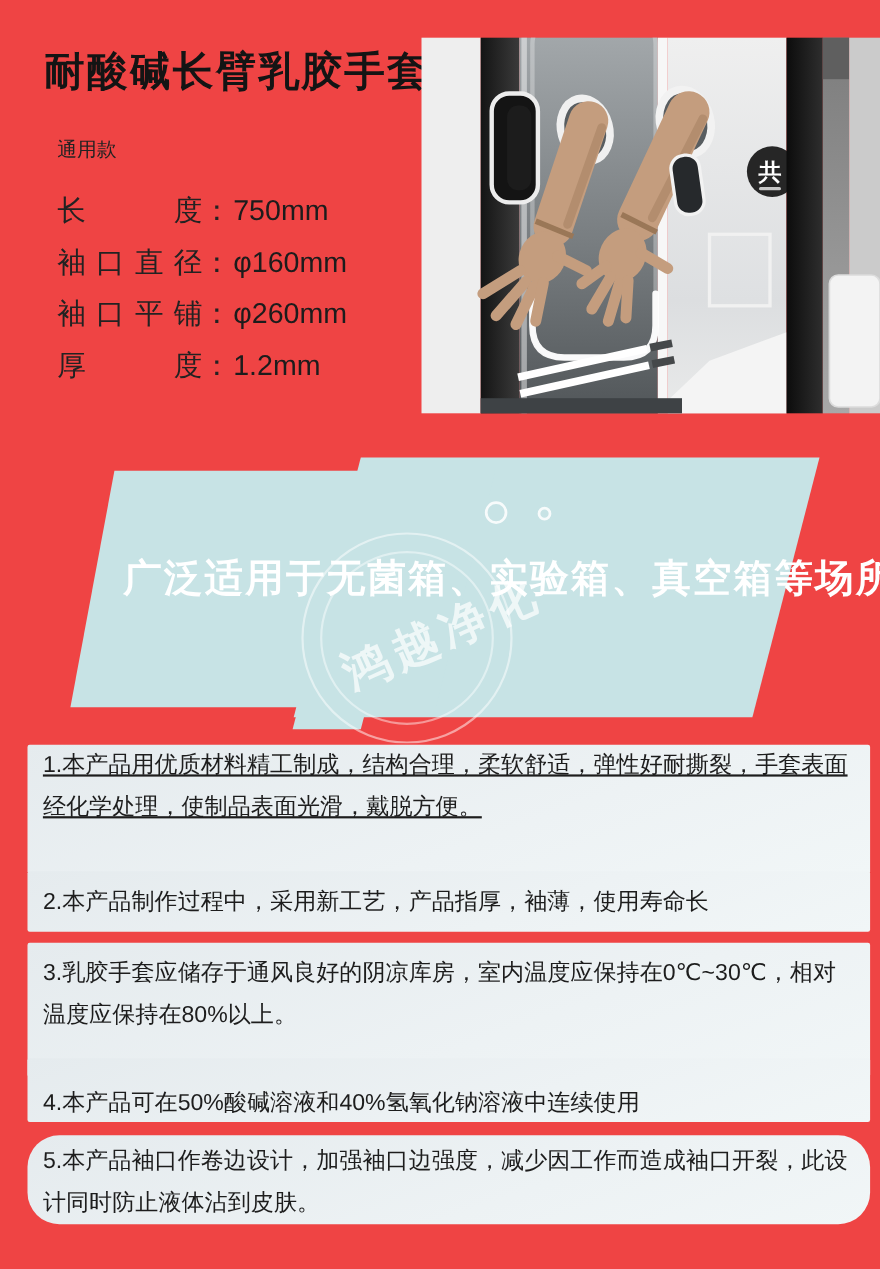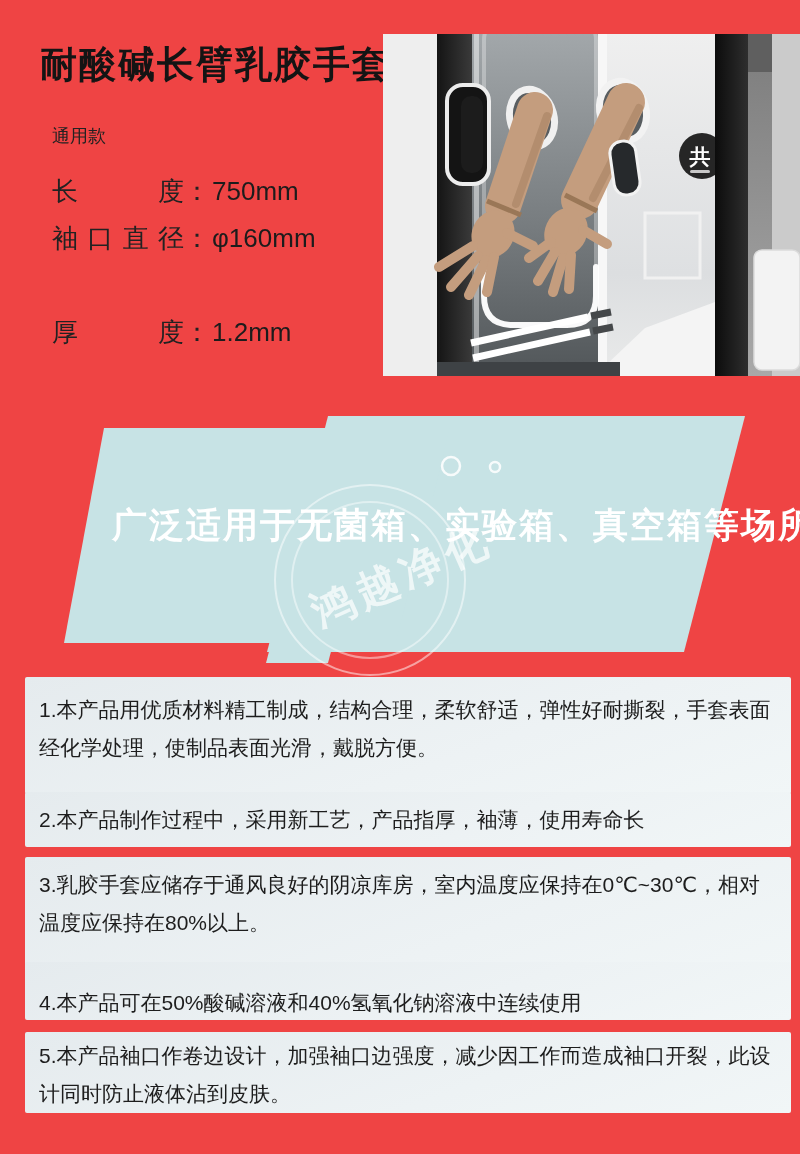--- a/index.html
+++ b/index.html
@@ -22,39 +22,42 @@
   .banner{left:0;top:410px;width:800px;height:266px;}
   .banner-svg{position:absolute;left:0;top:0;}
   .slogan{left:112px;top:92px;font-size:35px;font-weight:bold;color:#ffffff;letter-spacing:2px;white-space:nowrap;}
   .watermark{left:282px;top:138px;width:240px;text-align:center;font-size:42px;font-weight:600;
              color:rgba(255,255,255,0.7);letter-spacing:6px;transform:rotate(-24deg);white-space:nowrap;}
 
   
   .feature{left:25px;width:766px;background:linear-gradient(160deg,#e5ebee 0%,#edf2f4 60%,#f1f6f7 100%);
            border-radius:2px;color:#1d1d1d;font-size:21px;line-height:38px;
            padding:0 12px 0 14px;box-sizing:border-box;overflow:hidden;}
-  .f1{top:677px;height:117px;padding-top:14px;}
+  .f1{top:677px;height:117px;text-decoration:underline;}
   .f2{top:792px;height:55px;padding-top:9px;}
   .f3{top:857px;height:122px;padding-top:9px;}
   .f4{top:962px;height:58px;padding-top:22px;}
-  .f5{top:1032px;height:81px;padding-top:5px;}
+  .f5{top:1032px;height:81px;padding-top:5px;border-radius:29px;}
 </style>
 </head>
 <body>
 
 <div class="page">
 
   <div class="abs title">耐酸碱长臂乳胶手套</div>
   <div class="abs model">通用款</div>
 
   <div class="abs spec-row" style="top:174px">
     <span class="spec-label">长度</span><span class="spec-colon">：</span><span class="spec-value">750mm</span>
   </div>
   <div class="abs spec-row" style="top:221px">
     <span class="spec-label">袖口直径</span><span class="spec-colon">：</span><span class="spec-value">φ160mm</span>
+  </div>
+  <div class="abs spec-row" style="top:268px">
+    <span class="spec-label">袖口平铺</span><span class="spec-colon">：</span><span class="spec-value">φ260mm</span>
   </div>
   <div class="abs spec-row" style="top:315px">
     <span class="spec-label">厚度</span><span class="spec-colon">：</span><span class="spec-value">1.2mm</span>
   </div>
 
   <svg class="abs photo" viewBox="0 0 417 342">
     <defs>
       <linearGradient id="gDoor" x1="0" y1="0" x2="0" y2="1">
         <stop offset="0" stop-color="#a2a7aa"></stop>
           <stop offset="0.55" stop-color="#787d80"></stop>

